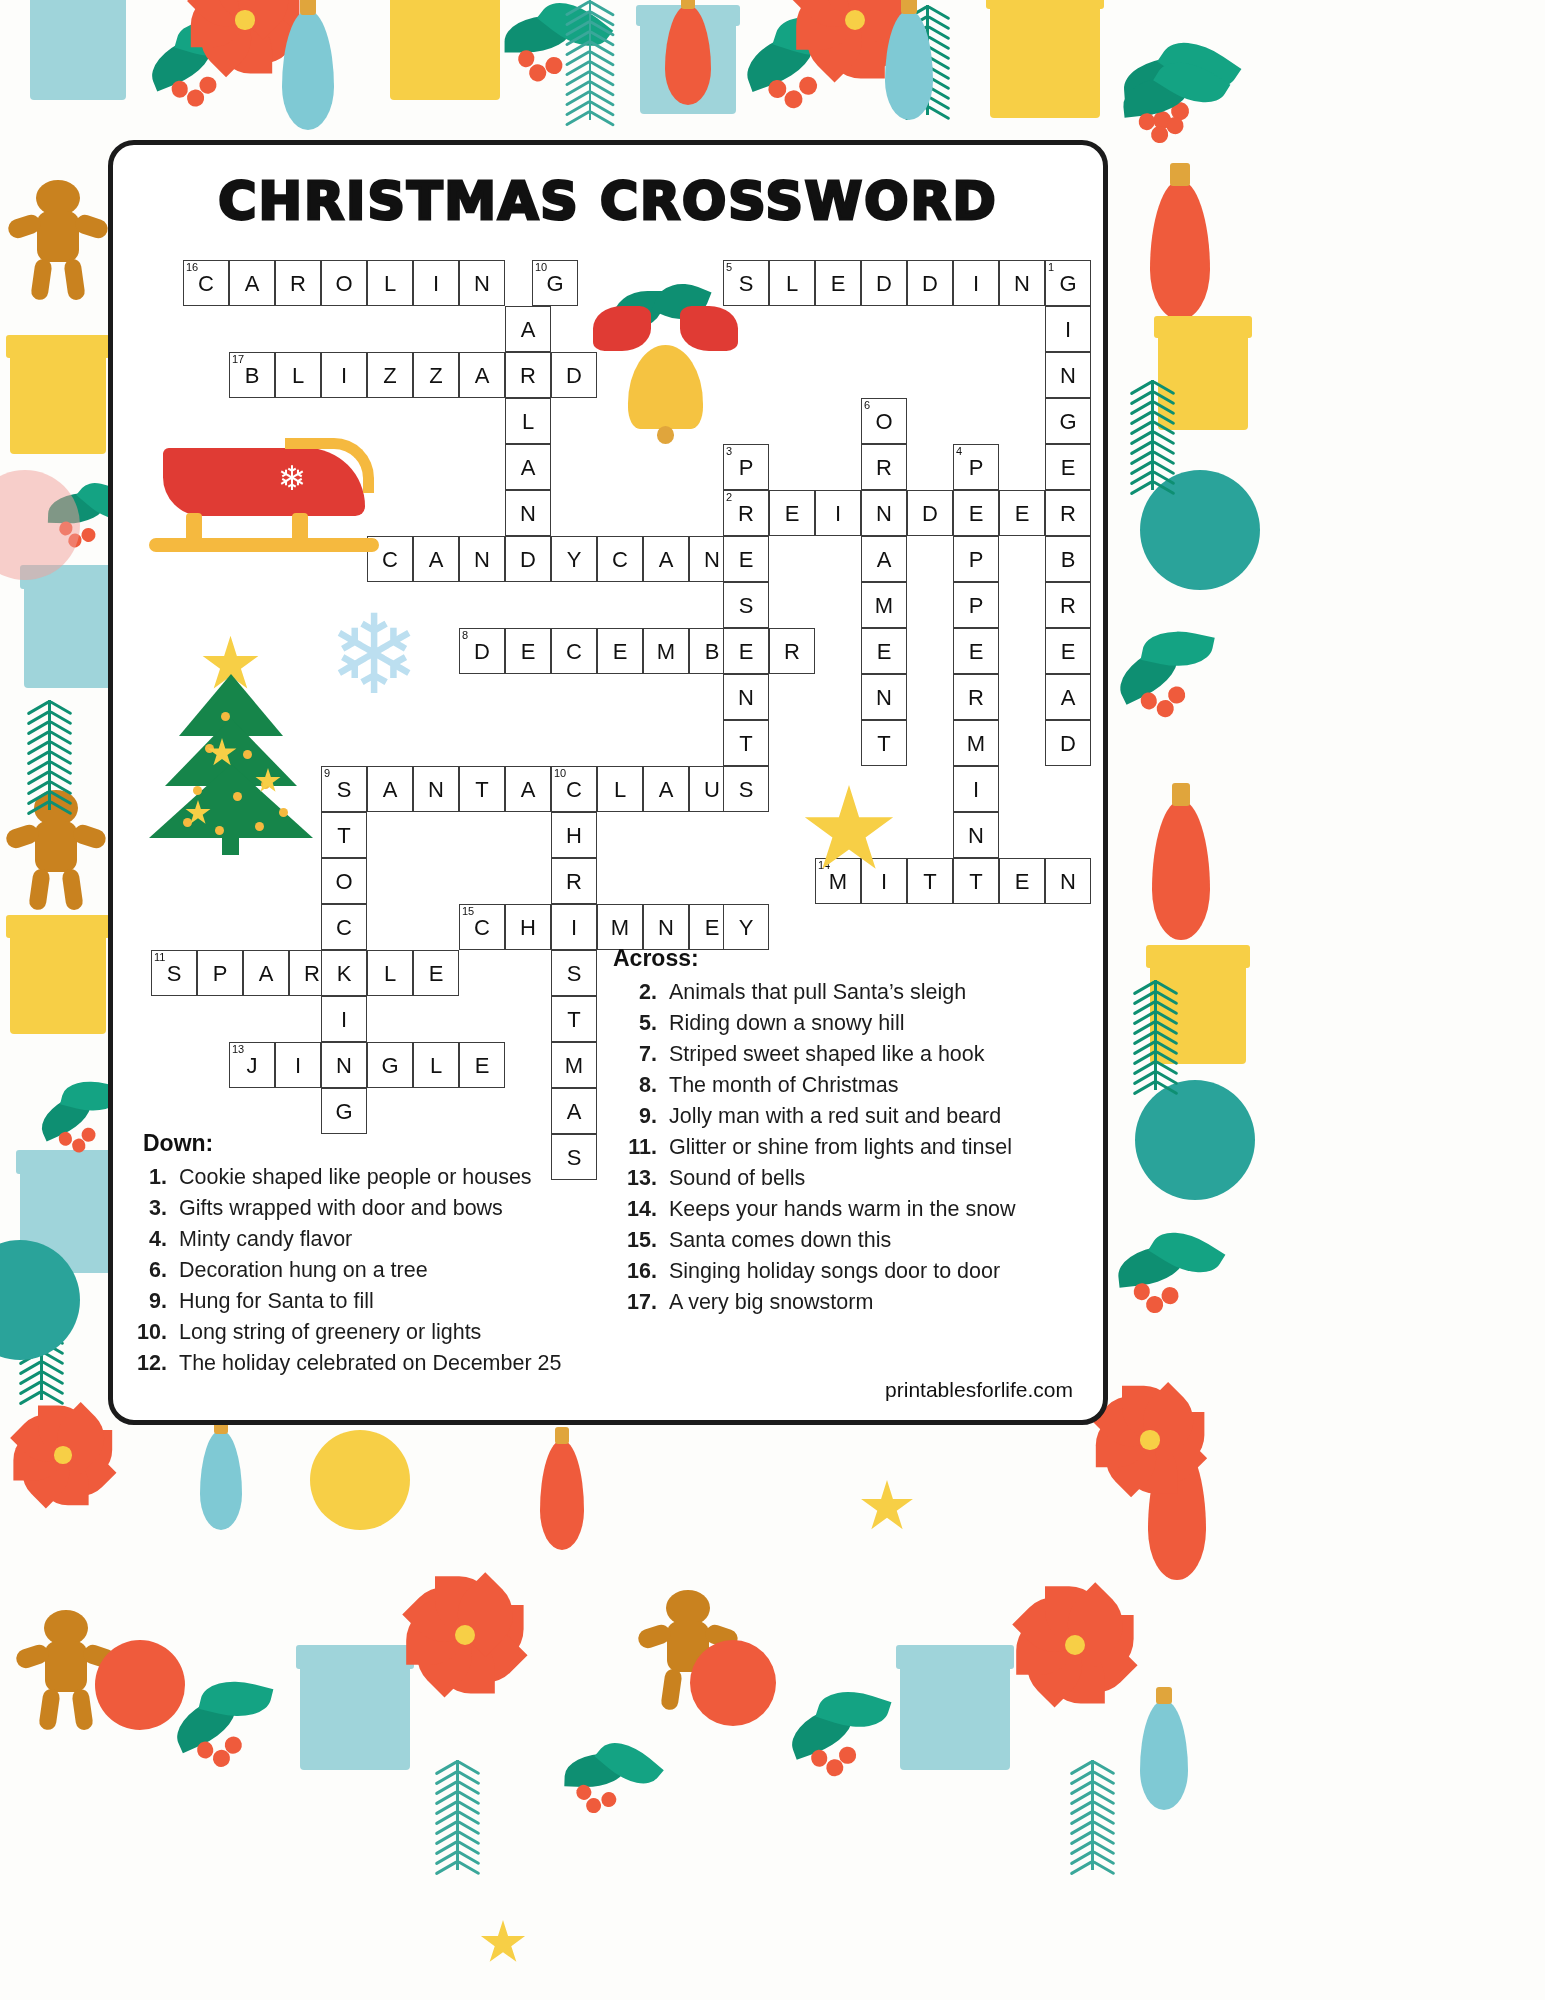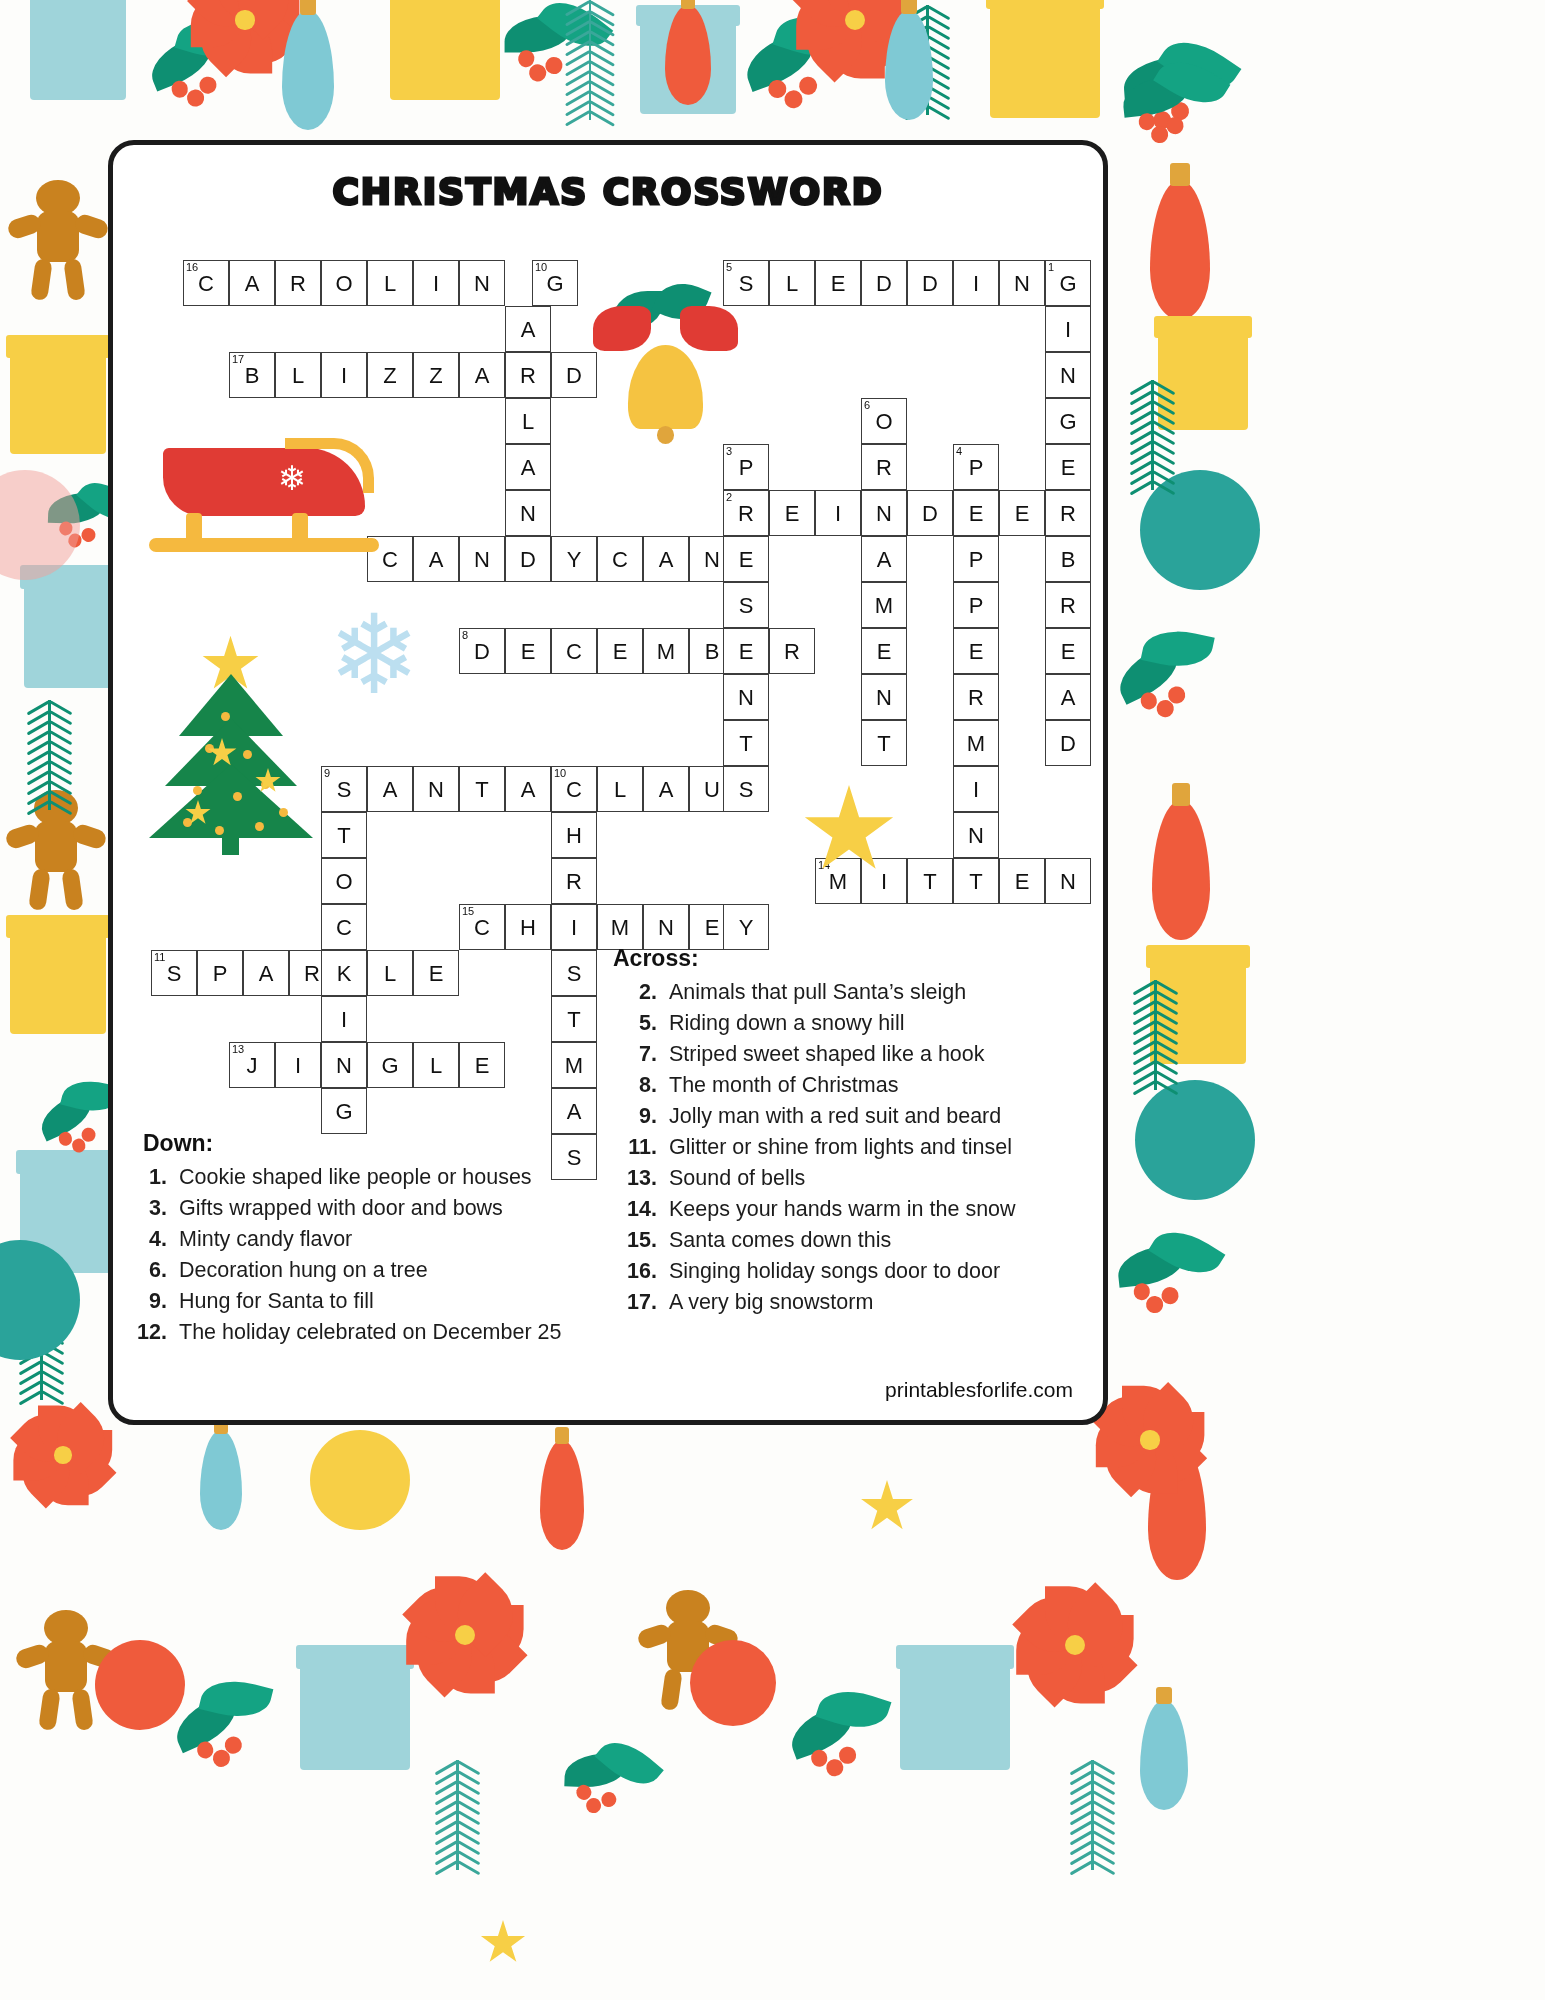--- a/index.html
+++ b/index.html
@@ -123,21 +123,21 @@
     border: 5px solid #1b1b1b;
     border-radius: 26px;
     box-sizing: border-box;
     z-index: 5;
   }
 
   #title {
     text-align: center;
     font-family: "DejaVu Sans", sans-serif;
     font-weight: bold;
-    font-size: 36px;
+    font-size: 52px;
     letter-spacing: 2px;
     color: #111;
     margin-top: 26px;
     -webkit-text-stroke: 3px #111;
   }
 
   
   .cell {
     position: absolute;
     width: 46px;
@@ -1007,19 +1007,23 @@
       </div>
     <div class="clue-row">
         <span class="clue-num">6.</span>
         <span>Decoration hung on a tree</span>
       </div>
     <div class="clue-row">
         <span class="clue-num">9.</span>
         <span>Hung for Santa to fill</span>
       </div>
     <div class="clue-row">
+        <span class="clue-num">10.</span>
+        <span>Long string of greenery or lights</span>
+      </div>
+    <div class="clue-row">
         <span class="clue-num">12.</span>
         <span>The holiday celebrated on December 25</span>
       </div>
   </div>
 
   <div id="footer">printablesforlife.com</div>
 </div>
 
 </body></html>

